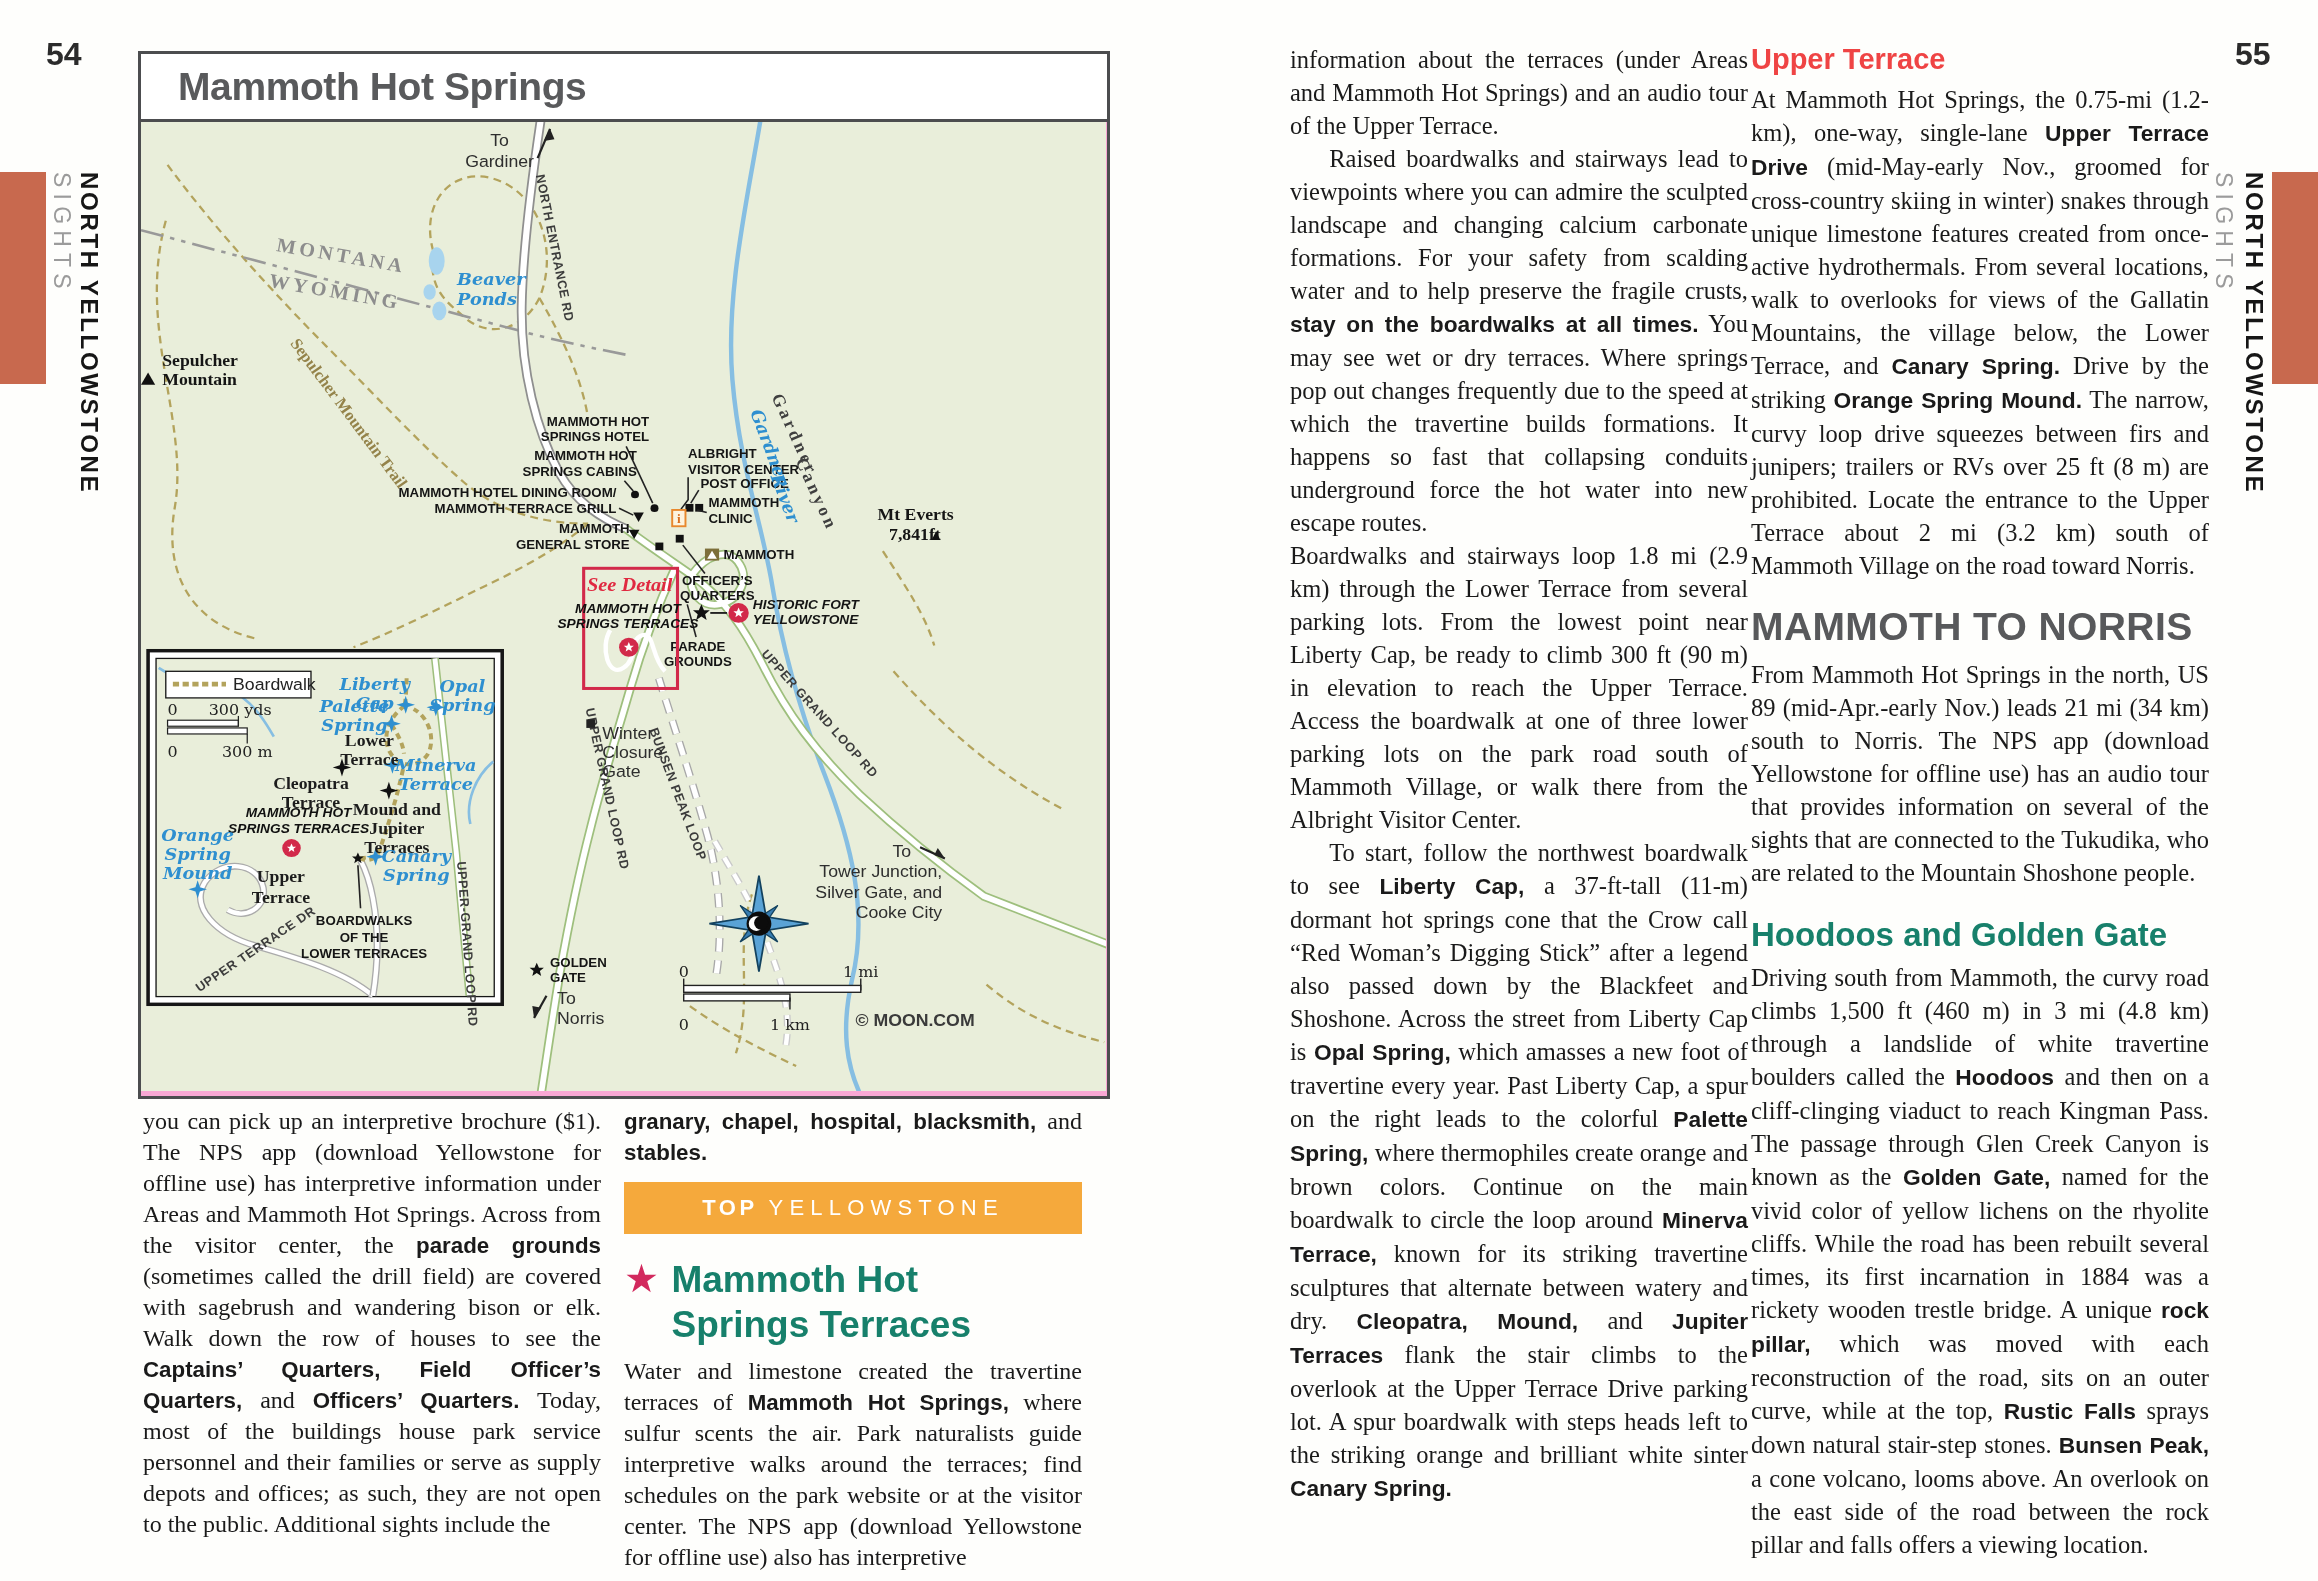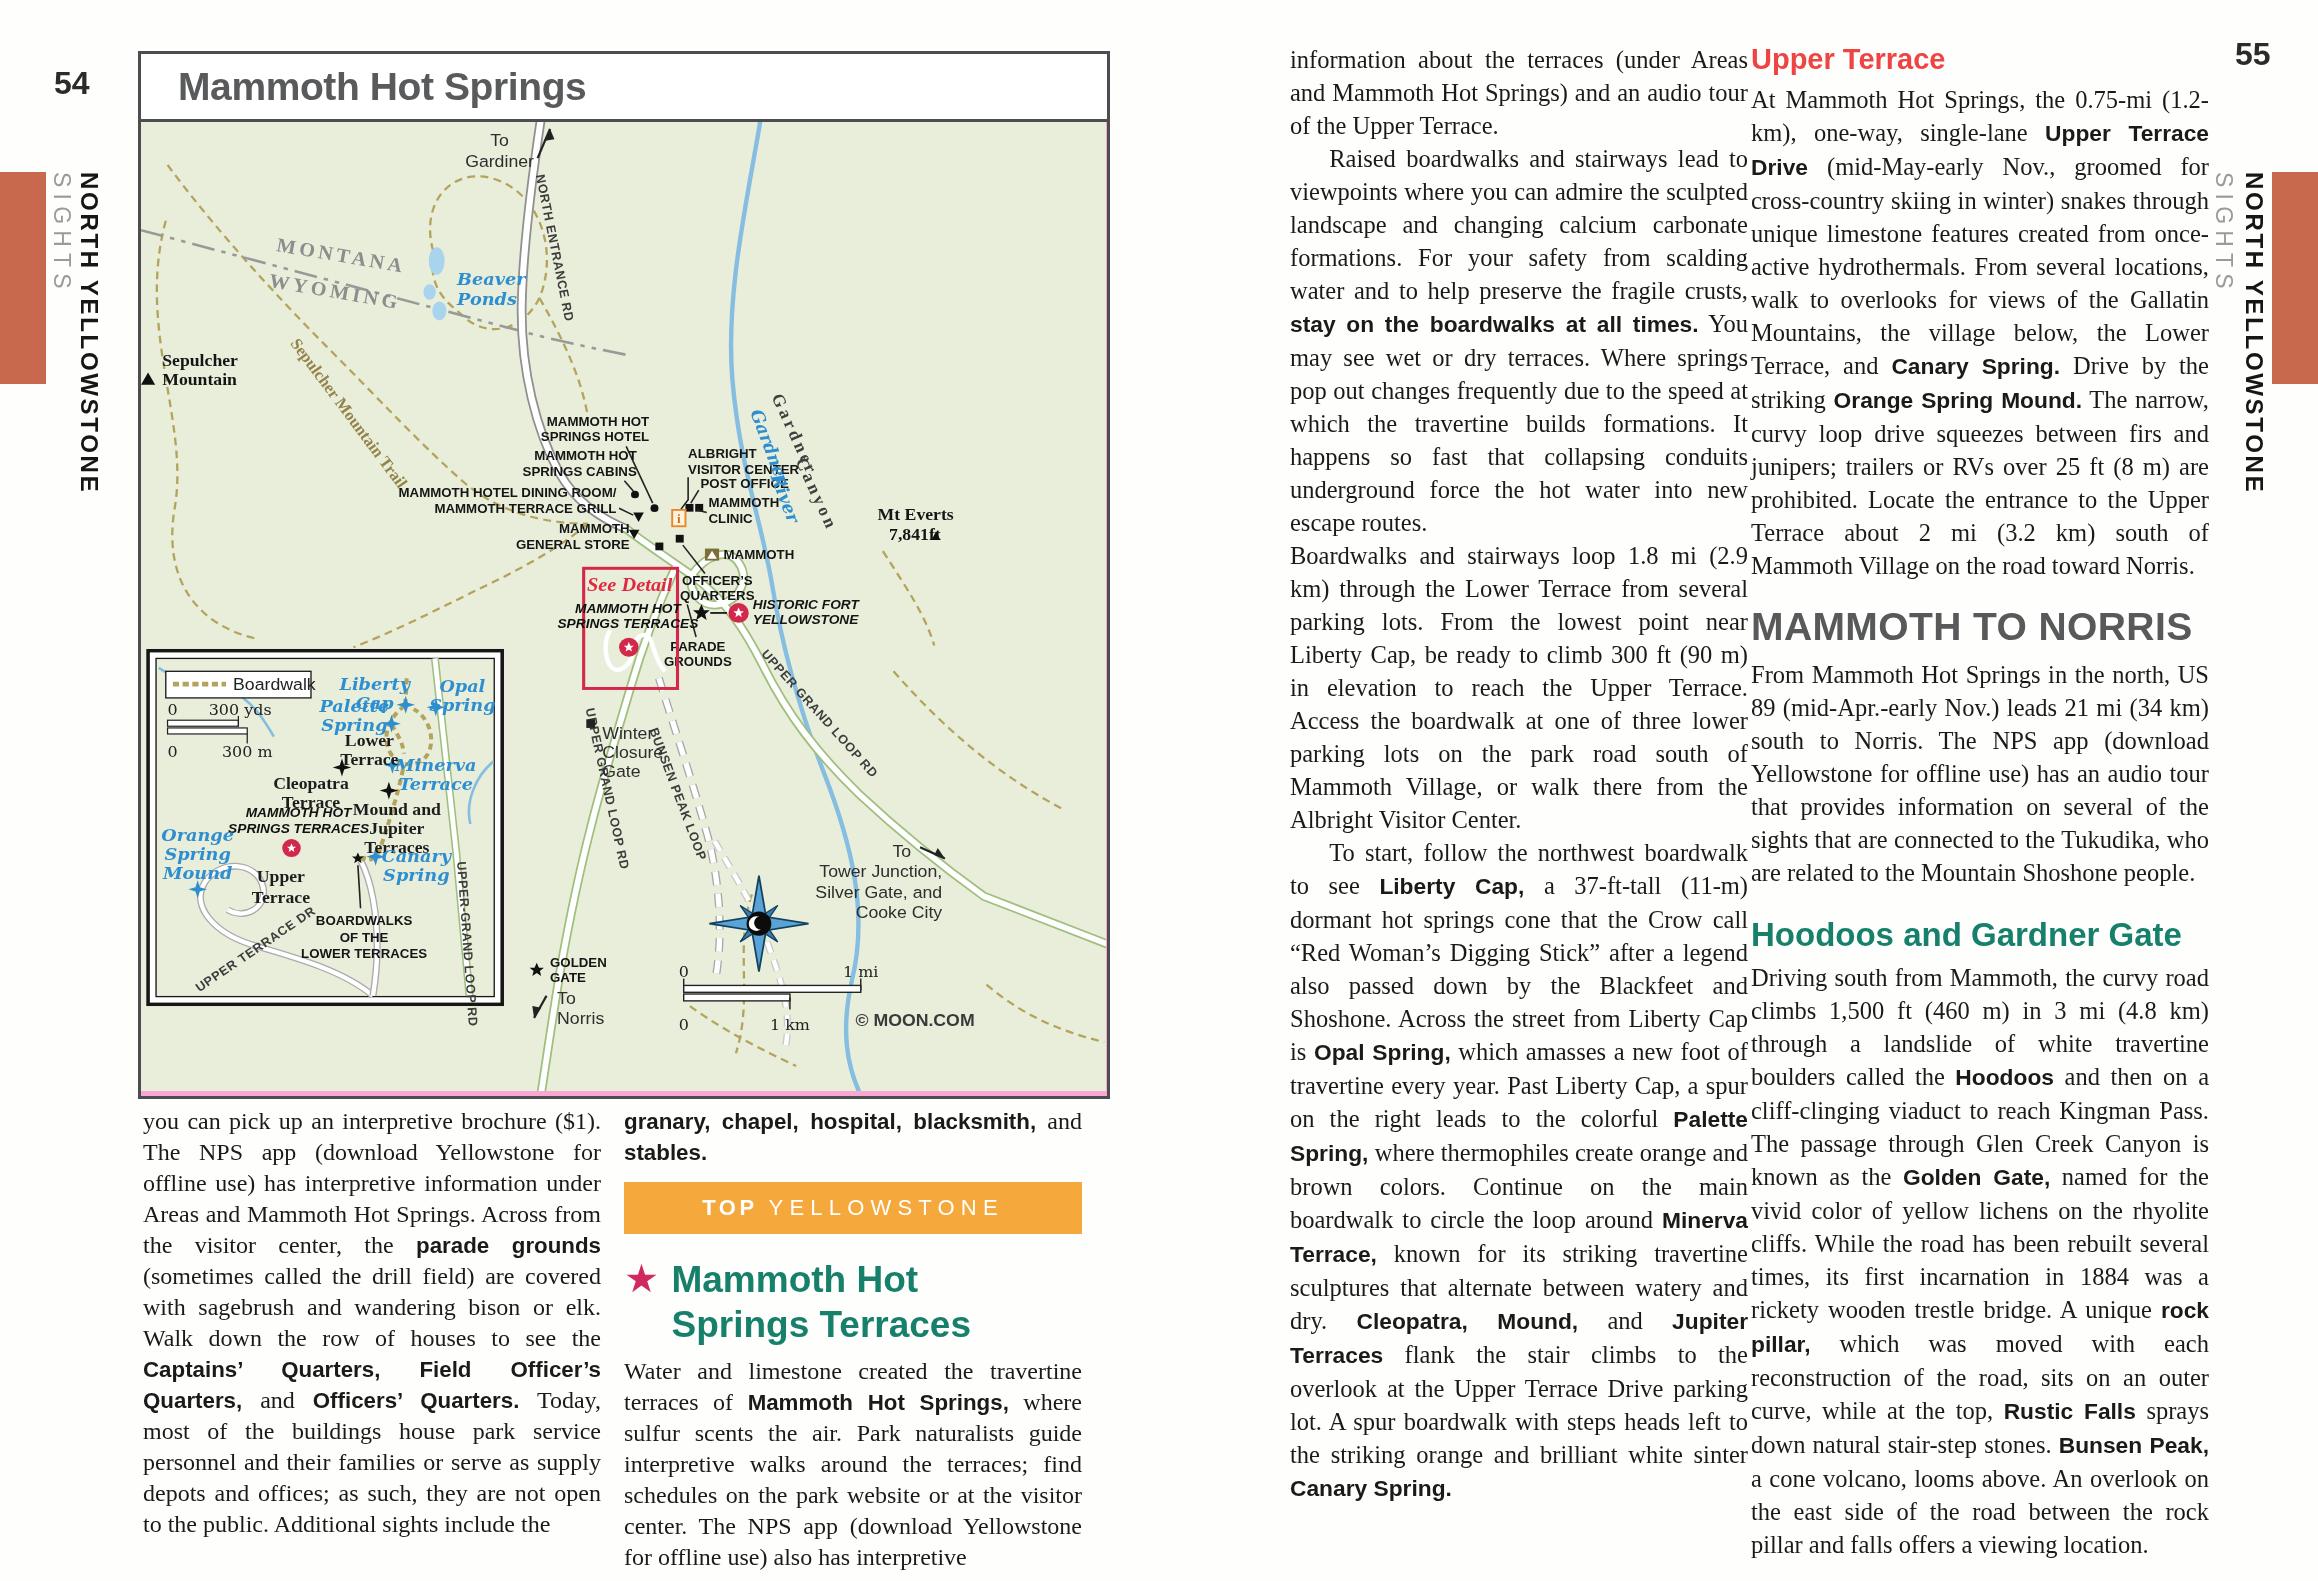--- a/index.html
+++ b/index.html
@@ -1,20 +1,20 @@
 <!DOCTYPE html>
 <html style="font-size:14.3px"><head>
 <meta charset="utf-8">
 <style>
   html,body{margin:0;padding:0;background:#ffffff;}
   .spread{position:relative;width:2319px;height:1581px;background:#fefefc;overflow:hidden;
           font-family:"Liberation Serif",serif;color:#1a1a1a;}
   
   .pagenum{position:absolute;top:36px;font:bold 32px "Liberation Sans",sans-serif;color:#2b2b2b;}
-  .pagenum.left{left:54px;margin-top:29px;} .pagenum.right{left:2235px;}
+  .pagenum.left{left:46px;} .pagenum.right{left:2235px;}
   .edgeblock{position:absolute;top:172px;width:46px;height:212px;}
   .edgeblock.left{left:0;} .edgeblock.right{left:2272px;}
   .vert{position:absolute;top:172px;writing-mode:vertical-rl;white-space:nowrap;}
   .vert.region{font:bold 24px "Liberation Sans",sans-serif;letter-spacing:2.7px;color:#161616;}
   .vert.section{font:23px "Liberation Sans",sans-serif;letter-spacing:6.2px;color:#9b9b9b;}
   .vl-region{left:75px;} .vl-section{left:48px;}
   .vr-region{left:2240px;} .vr-section{left:2210px;}
   
   .map-box{position:absolute;left:138px;top:51px;width:972px;height:1048px;
            border:3.6px solid #4c4d4f;background:#f9a8d4;box-sizing:border-box;}
@@ -386,18 +386,18 @@
     <p class="para"><span>information about the terraces (under Areas and Mammoth Hot Springs) and an audio tour of the Upper Terrace.</span></p>
     <p class="para ind"><span>Raised boardwalks and stairways lead to viewpoints where you can admire the sculpted landscape and changing calcium carbonate formations. For your safety from scalding water and to help preserve the fragile crusts, </span><span class="b">stay on the boardwalks at all times.</span><span> You may see wet or dry terraces. Where springs pop out changes frequently due to the speed at which the travertine builds formations. It happens so fast that collapsing conduits underground force the hot water into new escape routes.</span></p>
     <p class="para"><span>Boardwalks and stairways loop 1.8 mi (2.9 km) through the Lower Terrace from several parking lots. From the lowest point near Liberty Cap, be ready to climb 300 ft (90 m) in elevation to reach the Upper Terrace. Access the boardwalk at one of three lower parking lots on the park road south of Mammoth Village, or walk there from the Albright Visitor Center.</span></p>
     <p class="para ind"><span>To start, follow the northwest boardwalk to see </span><span class="b">Liberty Cap,</span><span> a 37-ft-tall (11-m) dormant hot springs cone that the Crow call “Red Woman’s Digging Stick” after a legend also passed down by the Blackfeet and Shoshone. Across the street from Liberty Cap is </span><span class="b">Opal Spring,</span><span> which amasses a new foot of travertine every year. Past Liberty Cap, a spur on the right leads to the colorful </span><span class="b">Palette Spring,</span><span> where thermophiles create orange and brown colors. Continue on the main boardwalk to circle the loop around </span><span class="b">Minerva Terrace,</span><span> known for its striking travertine sculptures that alternate between watery and dry. </span><span class="b">Cleopatra, Mound,</span><span> and </span><span class="b">Jupiter Terraces</span><span> flank the stair climbs to the overlook at the Upper Terrace Drive parking lot. A spur boardwalk with steps heads left to the striking orange and brilliant white sinter </span><span class="b">Canary Spring.</span></p>
   </div>
   <div class="colr rcol2">
     <h3 class="h-blue" style="margin-top:0">Upper Terrace</h3>
     <p class="para"><span>At Mammoth Hot Springs, the 0.75-mi (1.2-km), one-way, single-lane </span><span class="b">Upper Terrace Drive</span><span> (mid-May-early Nov., groomed for cross-country skiing in winter) snakes through unique limestone features created from once-active hydrothermals. From several locations, walk to overlooks for views of the Gallatin Mountains, the village below, the Lower Terrace, and </span><span class="b">Canary Spring.</span><span> Drive by the striking </span><span class="b">Orange Spring Mound.</span><span> The narrow, curvy loop drive squeezes between firs and junipers; trailers or RVs over 25 ft (8 m) are prohibited. Locate the entrance to the Upper Terrace about 2 mi (3.2 km) south of Mammoth Village on the road toward Norris.</span></p>
     <h2 class="h-caps">MAMMOTH TO NORRIS</h2>
     <p class="para"><span>From Mammoth Hot Springs in the north, US 89 (mid-Apr.-early Nov.) leads 21 mi (34 km) south to Norris. The NPS app (download Yellowstone for offline use) has an audio tour that provides information on several of the sights that are connected to the Tukudika, who are related to the Mountain Shoshone people.</span></p>
-    <h3 class="h-teal">Hoodoos and Gardner Gate</h3>
+    <h3 class="h-teal">Hoodoos and Golden Gate</h3>
     <p class="para"><span>Driving south from Mammoth, the curvy road climbs 1,500 ft (460 m) in 3 mi (4.8 km) through a landslide of white travertine boulders called the </span><span class="b">Hoodoos</span><span> and then on a cliff-clinging viaduct to reach Kingman Pass. The passage through Glen Creek Canyon is known as the </span><span class="b">Golden Gate,</span><span> named for the vivid color of yellow lichens on the rhyolite cliffs. While the road has been rebuilt several times, its first incarnation in 1884 was a rickety wooden trestle bridge. A unique </span><span class="b">rock pillar,</span><span> which was moved with each reconstruction of the road, sits on an outer curve, while at the top, </span><span class="b">Rustic Falls</span><span> sprays down natural stair-step stones. </span><span class="b">Bunsen Peak,</span><span> a cone volcano, looms above. An overlook on the east side of the road between the rock pillar and falls offers a viewing location.</span></p>
   </div>
 
 </div>
 
 
 </body></html>

